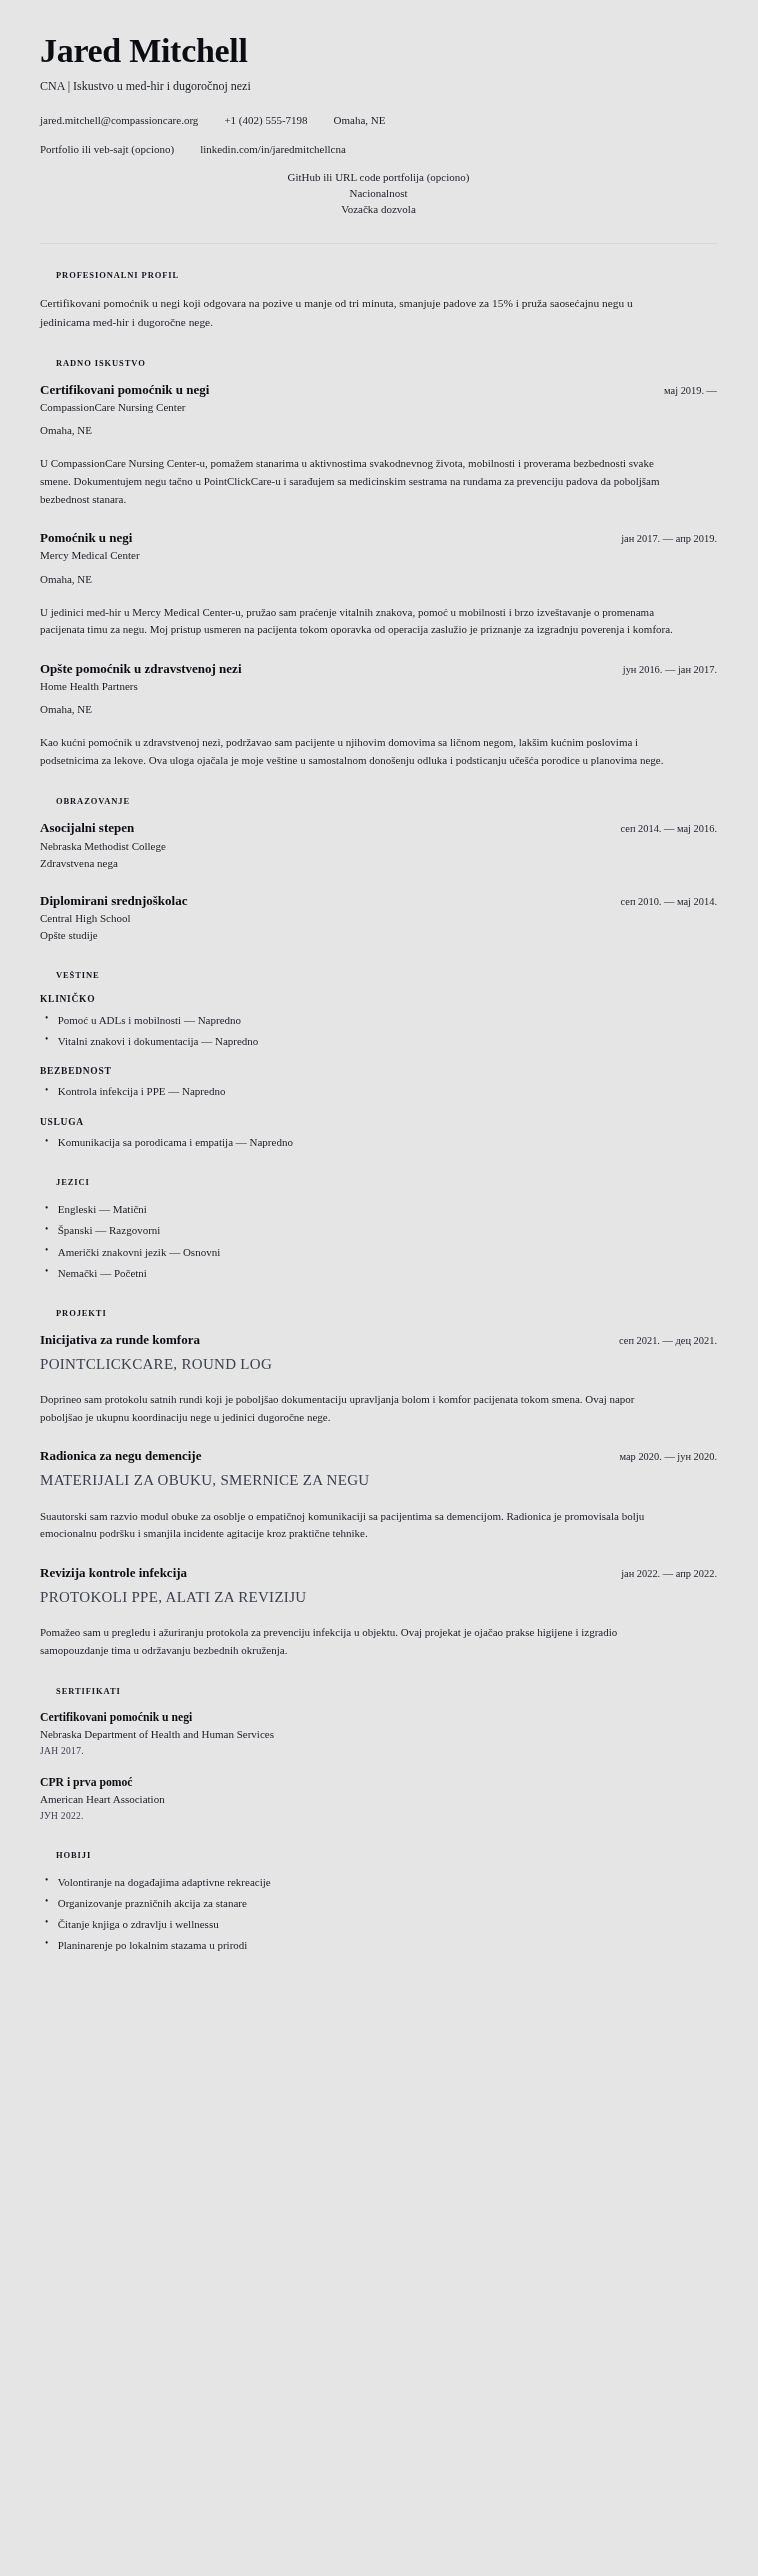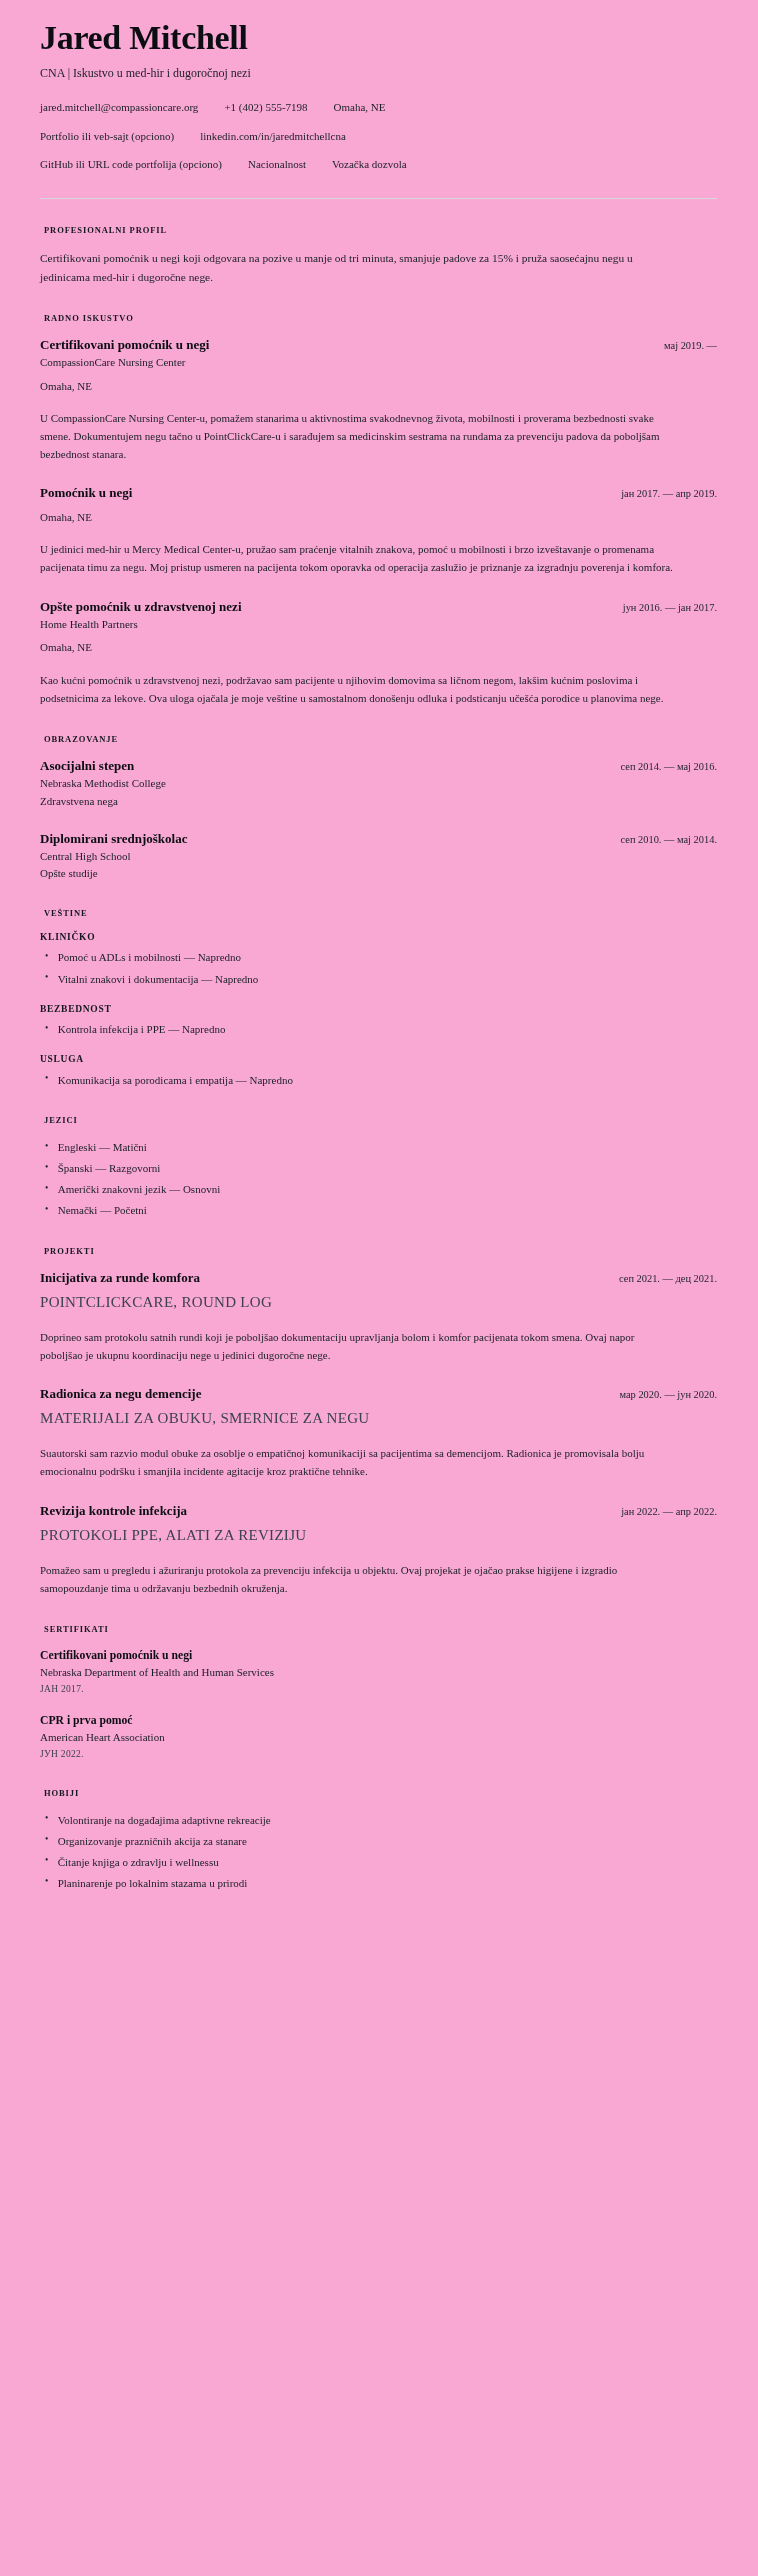--- a/index.html
+++ b/index.html
@@ -8,22 +8,22 @@
     width: 758px;
     min-height: 2576px;
     background: #ffffff;
     font-family: "Liberation Serif", "DejaVu Serif", serif;
     color: #14171f;
     -webkit-font-smoothing: antialiased;
   }
   .page {
     width: 758px;
     min-height: 2576px;
-    padding: 21px 40px 25px 40px;
-    background: #f9a8d4;
+    padding: 34px 40px 25px 40px;
+    background: #e5e5e5;
   }
   .sheet { max-width: 677px; }
 
   
   .name {
     font-size: 34px;
     font-weight: 700;
     letter-spacing: -0.3px;
     line-height: 1.02;
     margin: 0 0 10px 0;
@@ -38,40 +38,40 @@
   .contact-row {
     display: flex;
     flex-wrap: wrap;
     align-items: center;
     gap: 0px 26px;
     font-size: 11px;
     line-height: 1.45;
     color: #1b1f27;
     margin-bottom: 12.6px;
   }
-  .contact-row:last-of-type { margin-bottom: 16px; }
+  .contact-row:last-of-type { margin-bottom: 16px; flex-direction: column; }
   .contact-item { white-space: nowrap; }
 
   .divider {
     height: 0.6px;
     background: #d6d8dd;
     border: 0;
     margin: 25px 0 0 0;
     width: 677px;
   }
 
   
   .section { padding-top: 26.5px; }
   .section-title {
     font-size: 8.5px;
     font-weight: 700;
     letter-spacing: 0.9px;
     text-transform: uppercase;
     color: #14171f;
-    margin: 0 0 14px 4px;
+    margin: 0 0 14px 16px;
   }
   .para {
     font-size: 11.4px;
     line-height: 1.62;
     margin: 0;
     color: #1b1f27;
     max-width: 638px;
   }
 
   
@@ -235,20 +235,21 @@
         <div class="entry-org">CompassionCare Nursing Center</div>
         <div class="entry-loc">Omaha, NE</div>
         <p class="entry-desc">U CompassionCare Nursing Center-u, pomažem stanarima u aktivnostima svakodnevnog života, mobilnosti i proverama bezbednosti svake smene. Dokumentujem negu tačno u PointClickCare-u i sarađujem sa medicinskim sestrama na rundama za prevenciju padova da poboljšam bezbednost stanara.</p>
       </div>
 
       <div class="entry">
         <div class="entry-head">
           <h2 class="entry-title">Pomoćnik u negi</h2>
           <span class="entry-date">јан 2017. — апр 2019.</span>
         </div>
+        <div class="entry-org">Mercy Medical Center</div>
         <div class="entry-loc">Omaha, NE</div>
         <p class="entry-desc">U jedinici med-hir u Mercy Medical Center-u, pružao sam praćenje vitalnih znakova, pomoć u mobilnosti i brzo izveštavanje o promenama pacijenata timu za negu. Moj pristup usmeren na pacijenta tokom oporavka od operacija zaslužio je priznanje za izgradnju poverenja i komfora.</p>
       </div>
 
       <div class="entry">
         <div class="entry-head">
           <h2 class="entry-title">Opšte pomoćnik u zdravstvenoj nezi</h2>
           <span class="entry-date">јун 2016. — јан 2017.</span>
         </div>
         <div class="entry-org">Home Health Partners</div>

